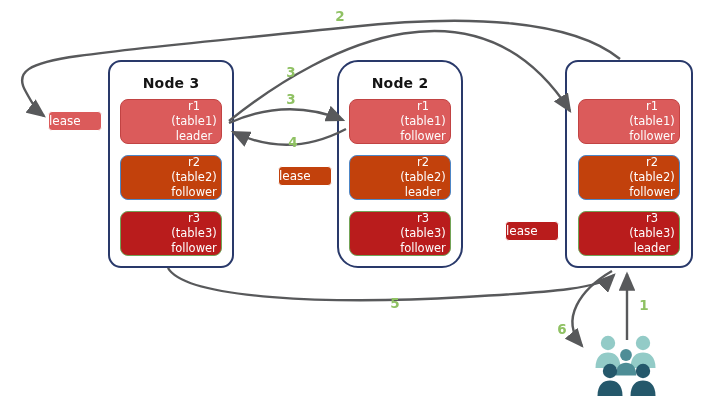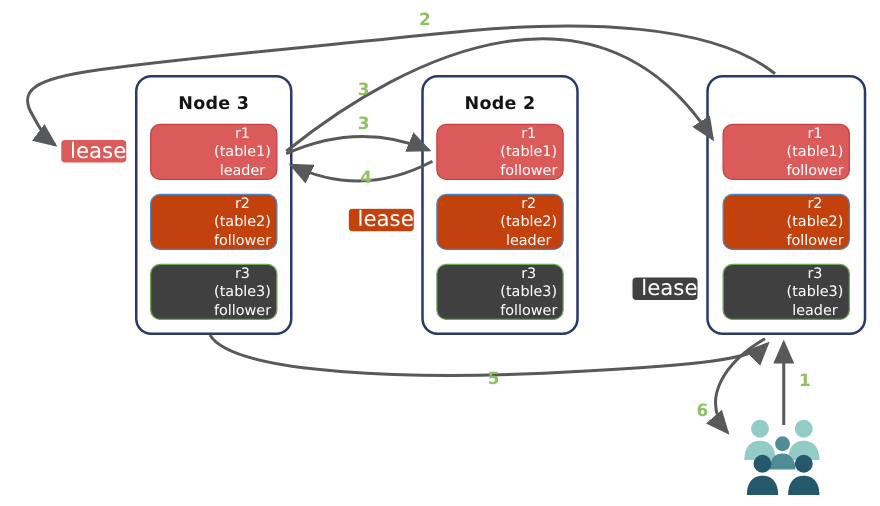--- a/index.html
+++ b/index.html
@@ -18,24 +18,24 @@
   }
   .replica{
     position:absolute;left:50%;transform:translateX(-50%);width:102px;height:45px;
     border-radius:8px;box-sizing:border-box;border:1.5px solid;
     display:flex;flex-direction:column;align-items:center;justify-content:center;
     color:#fdfdfd;font-size:11.5px;line-height:1.3;text-align:center;padding-left:46px;
   }
   .replica.pos1{top:37px}.replica.pos2{top:93px}.replica.pos3{top:149px}
   .red{background:#db5b5b;border-color:#c14343}
   .blue{background:#c2410c;border-color:#4d86c6}
-  .green{background:#404040;border-color:#72a457}
+  .green{background:#b91c1c;border-color:#72a457}
   .lease{
-    position:absolute;width:54px;height:20px;line-height:18px;text-align:right;
-    border-radius:4px;color:#fff;font-size:17px;box-sizing:border-box;
+    position:absolute;width:54px;height:20px;line-height:18px;text-align:left;
+    border-radius:4px;color:#fff;font-size:12px;box-sizing:border-box;
     border:1.5px solid;z-index:2;
   }
   .step{
     position:absolute;transform:translate(-50%,-50%);color:#8fc163;
     font-weight:bold;font-size:13.5px;z-index:4;
   }
   .people{position:absolute;left:590px;top:331px;z-index:2;}
 </style>
 </head>
 <body>
@@ -66,21 +66,21 @@
     <div class="replica pos2 blue">
       <span>r2 (table2)</span>
       <span>follower</span>
     </div>
     <div class="replica pos3 green">
       <span>r3 (table3)</span>
       <span>follower</span>
     </div>
   </div>
 
-  <div class="node" style="left:337px;">
+  <div class="node" style="left:337px;border-radius:21px;">
     <div class="node-title">Node 2</div>
     <div class="replica pos1 red">
       <span>r1 (table1)</span>
       <span>follower</span>
     </div>
     <div class="replica pos2 blue">
       <span>r2 (table2)</span>
       <span>leader</span>
     </div>
     <div class="replica pos3 green">

